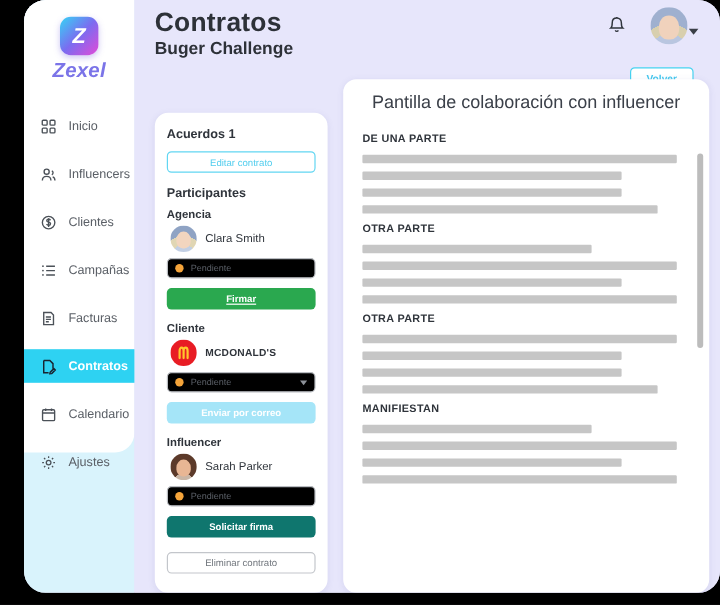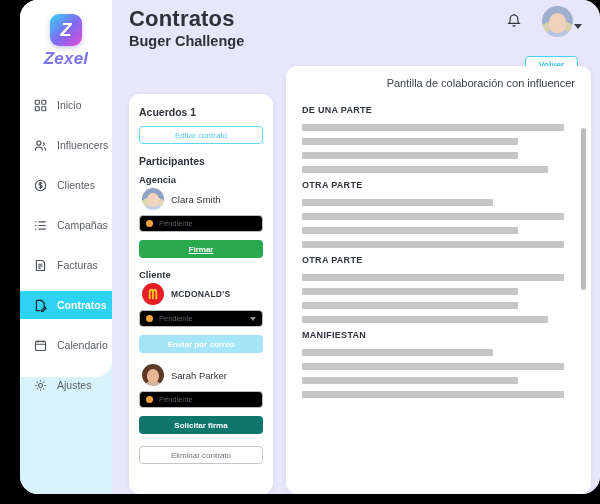--- a/index.html
+++ b/index.html
@@ -275,22 +275,22 @@
   }
 
   
   #document-panel {
     flex: 1;
     position: relative;
     padding: 11px 16px 0 16px;
     overflow: hidden;
   }
   #doc-title {
-    text-align: right;
-    font-size: 11px;
+    text-align: center;
+    font-size: 15px;
     color: #3b4049;
     margin-bottom: 16px;
   }
   .doc-section { }
   .doc-head {
     font-size: 9px;
     font-weight: bold;
     color: #2f343b;
     letter-spacing: .3px;
     margin-bottom: 9px;
@@ -508,20 +508,21 @@
           </div>
           <div class="status-field">
             <span class="status-dot"></span>
             <span class="status-text">Pendiente</span>
             <span class="status-caret"></span>
           </div>
           <div class="action-btn btn-cyan-soft">Enviar por correo</div>
         </div>
 
         <div>
+          <div class="role-label">Influencer</div>
           <div class="person">
             <div class="pic">
               <div class="face">
                 <div class="hair" style="background:radial-gradient(circle at 50% 118%, #c9b6a6 0 33%, #5c3a2a 33% 100%);"></div>
                 <div class="skin" style="background:#e8b694;"></div>
               </div>
             </div>
             <div class="pname">Sarah Parker</div>
           </div>
           <div class="status-field">

